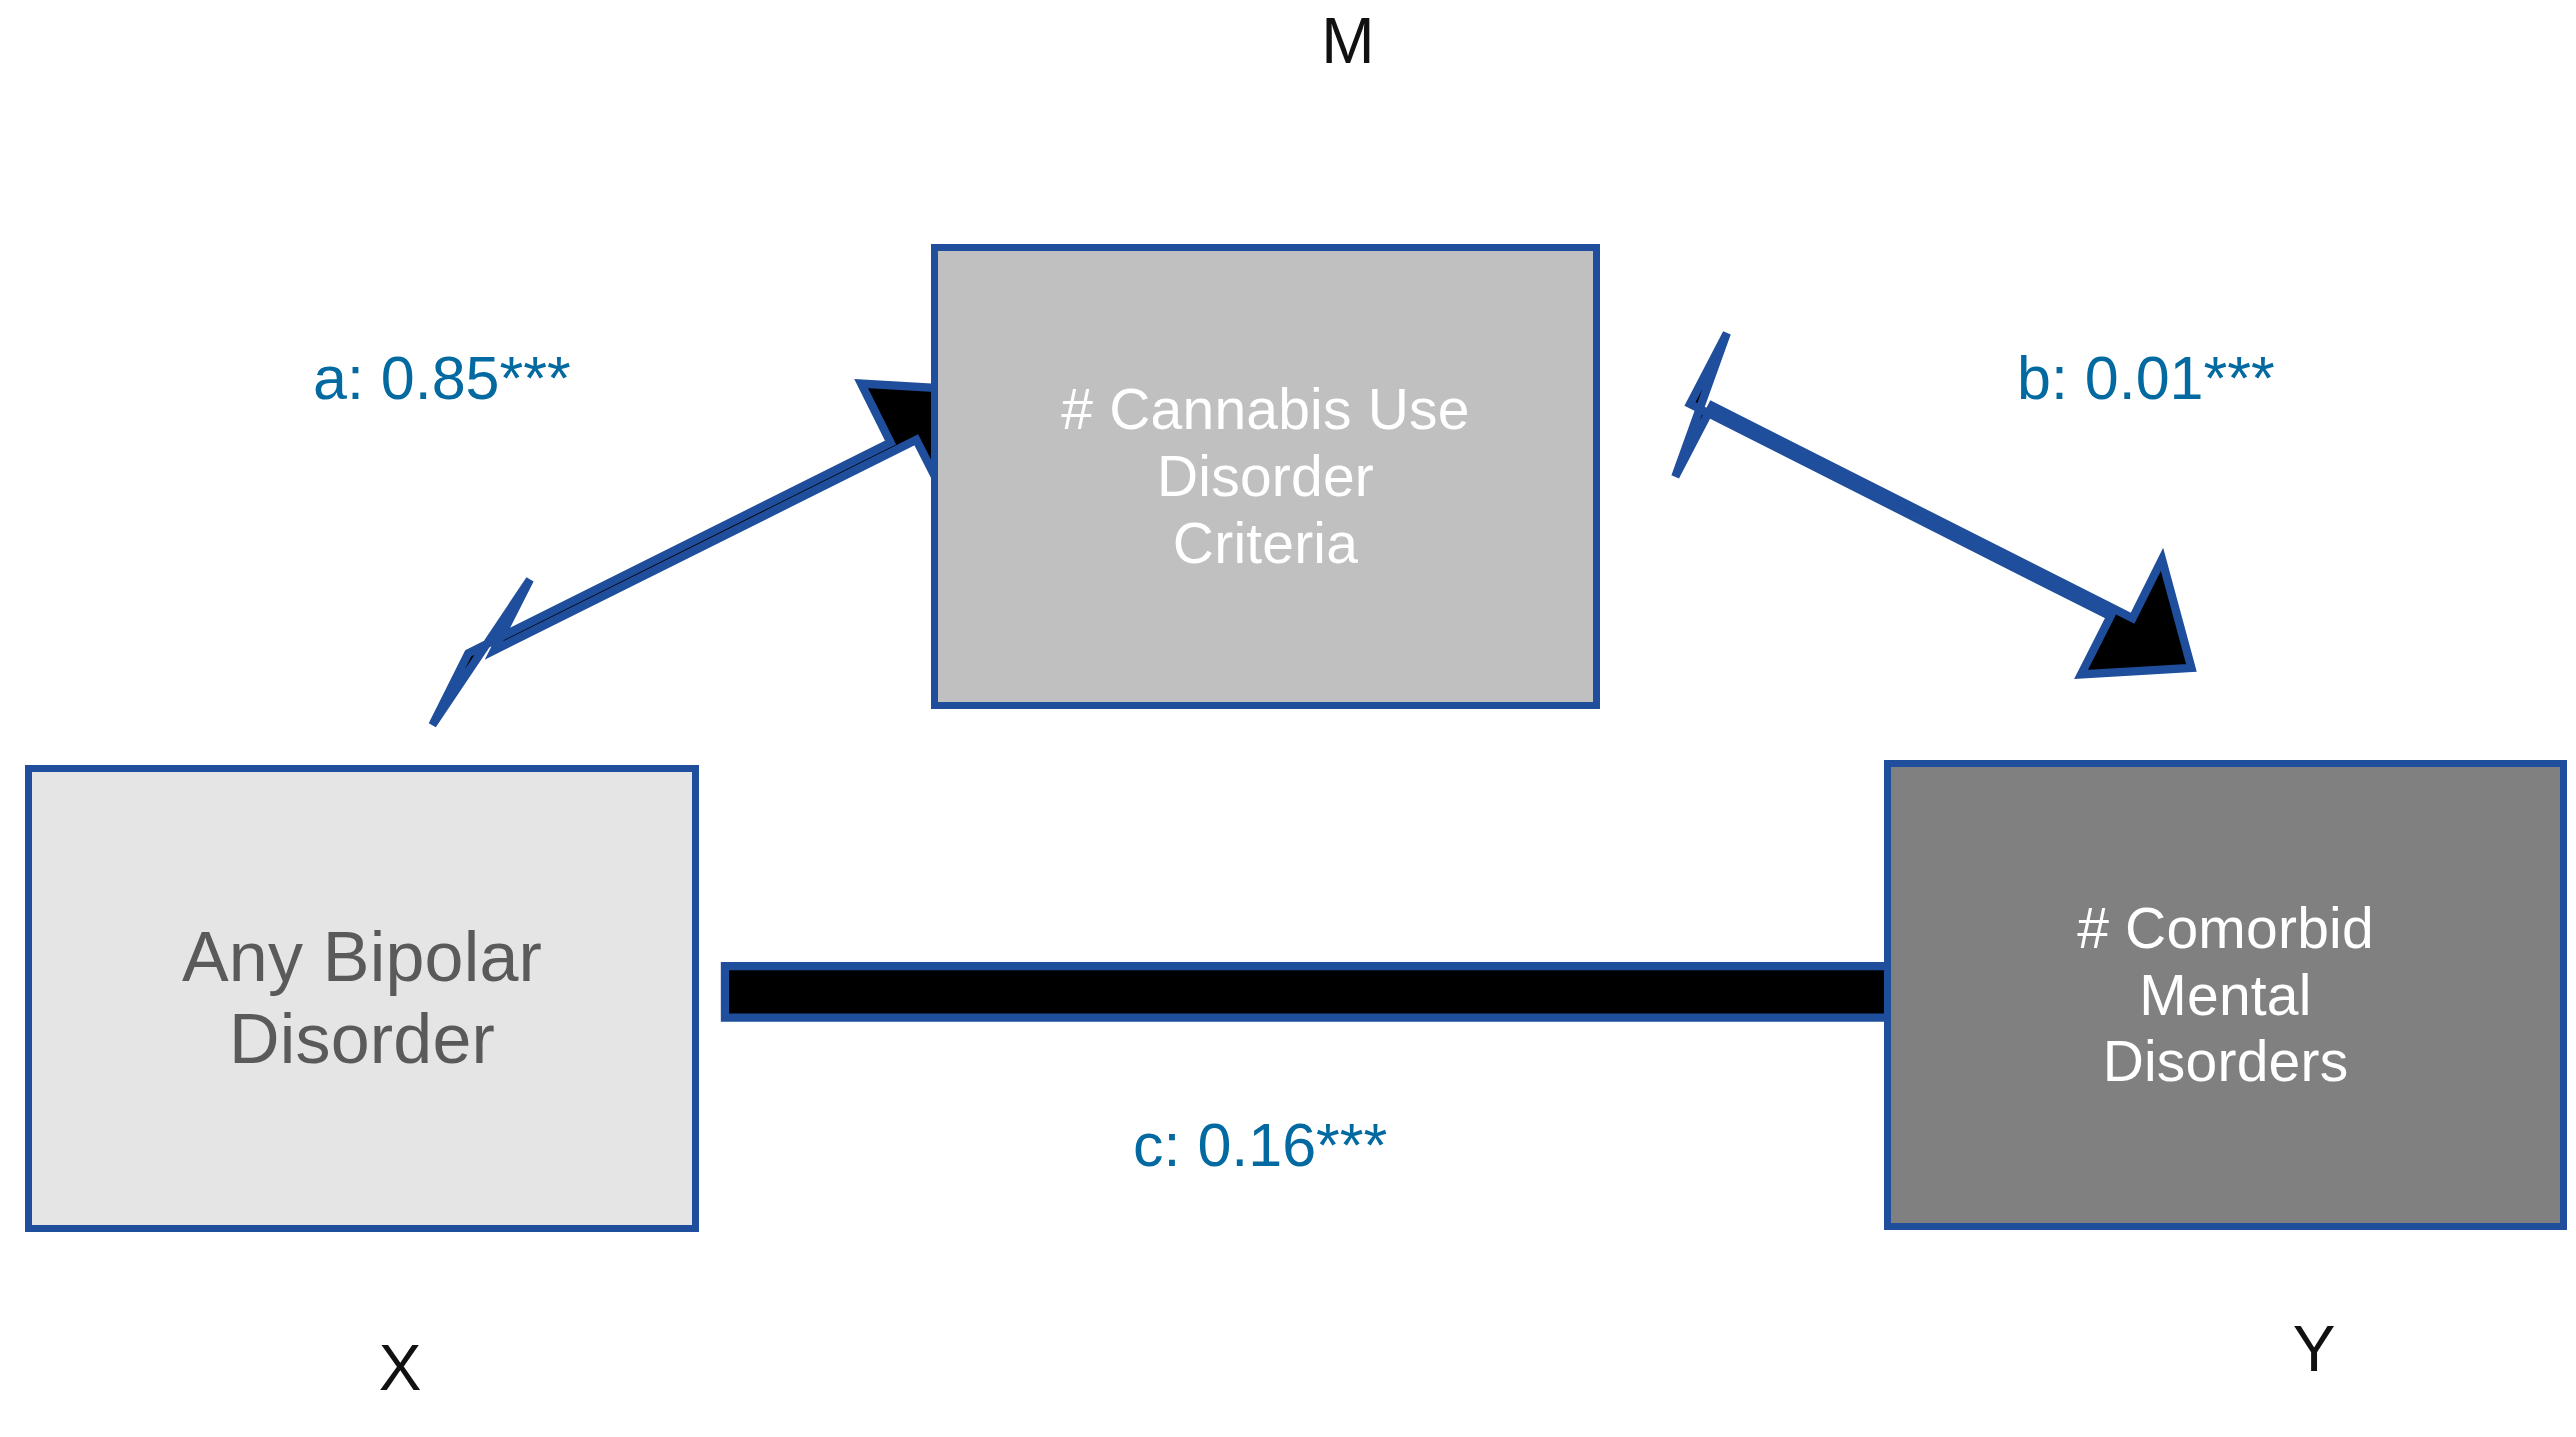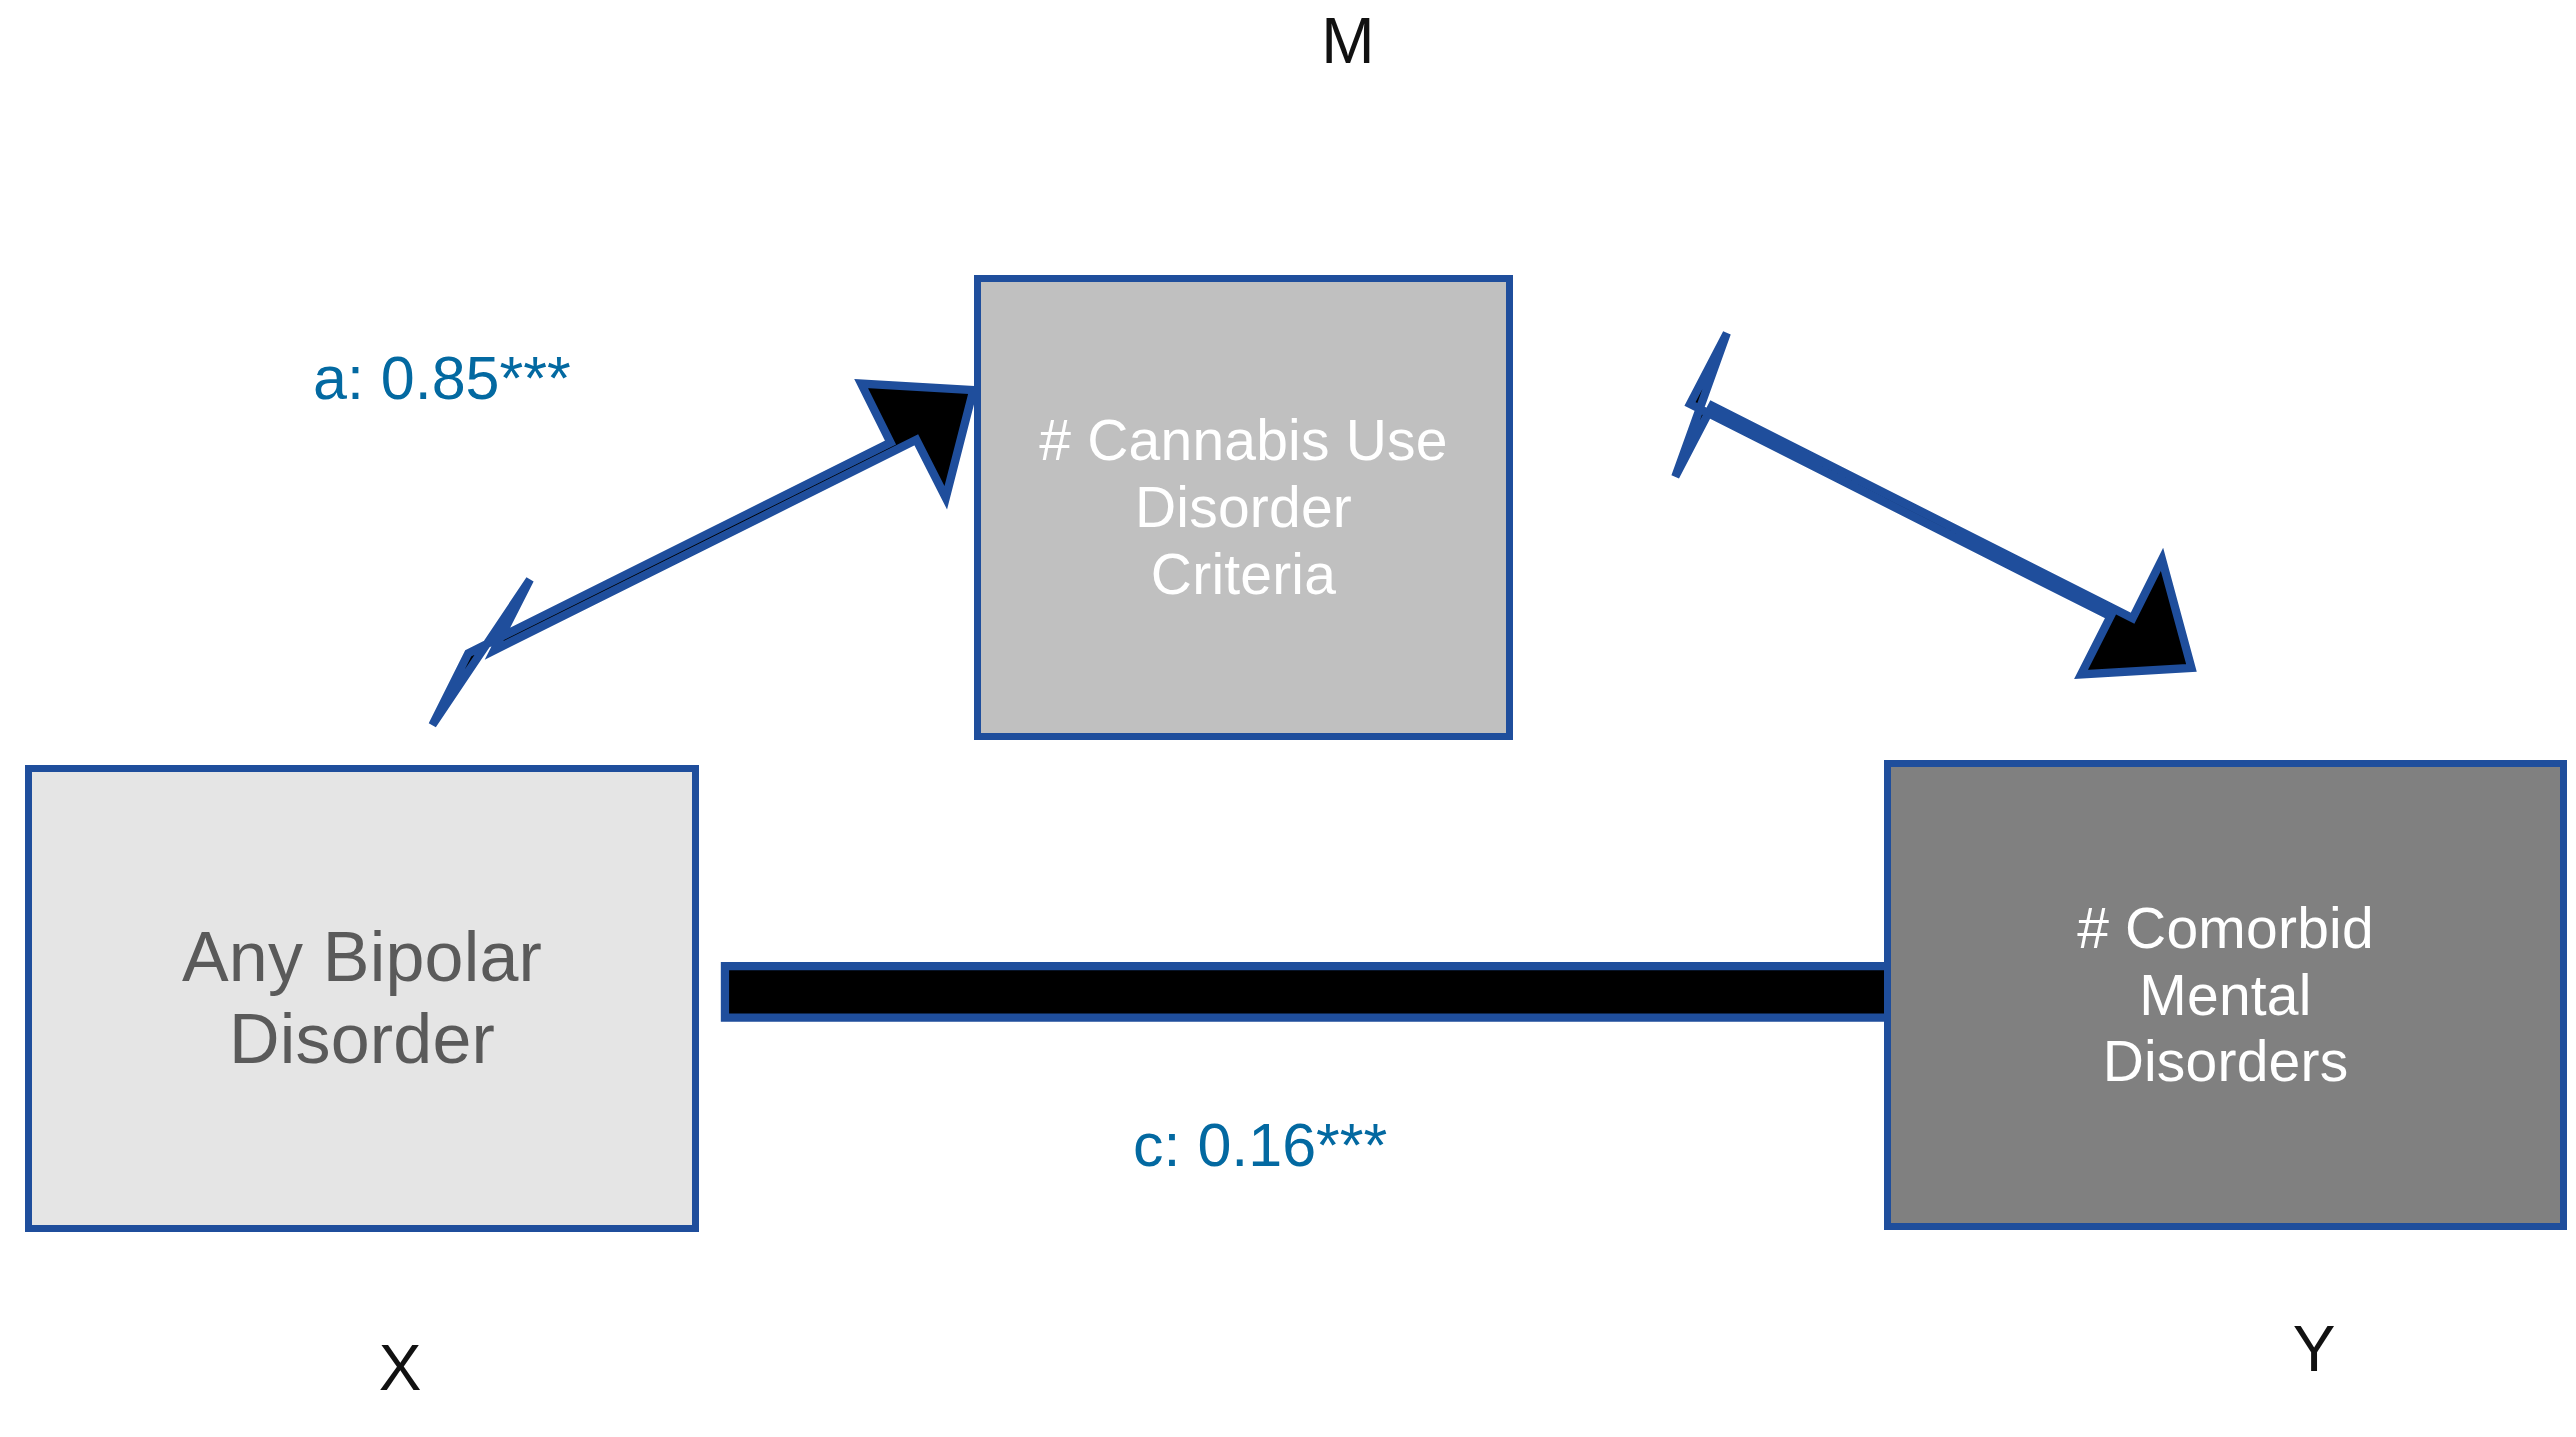--- a/index.html
+++ b/index.html
@@ -47,26 +47,25 @@
     background: #e5e5e5;
   }
   #node-x .node-label {
     color: #5a5a5a;
     font-size: 70px;
     font-weight: 400;
   }
 
   
   #node-m {
-    left: 974px;
+    left: 931px;
     top: 244px;
-    width: 539px;
+    width: 669px;
     height: 465px;
     background: #c0c0c0;
-    margin-top: 31px;
   }
   #node-m .node-label {
     color: #ffffff;
     font-size: 57px;
     font-weight: 400;
   }
 
   
   #node-y {
     left: 1884px;
@@ -156,17 +155,18 @@
   </div>
 
   <div class="role-letter" id="role-m">M</div>
 
   <div class="role-letter" id="role-x">X</div>
 
   <div class="role-letter" id="role-y">Y</div>
 
   <div class="path-label" id="label-a">a: 0.85***</div>
 
+  <div class="path-label" id="label-b">b: 0.01***</div>
 
   <div class="path-label" id="label-c">c: 0.16***</div>
 
 </div>
 
 
 </body></html>

